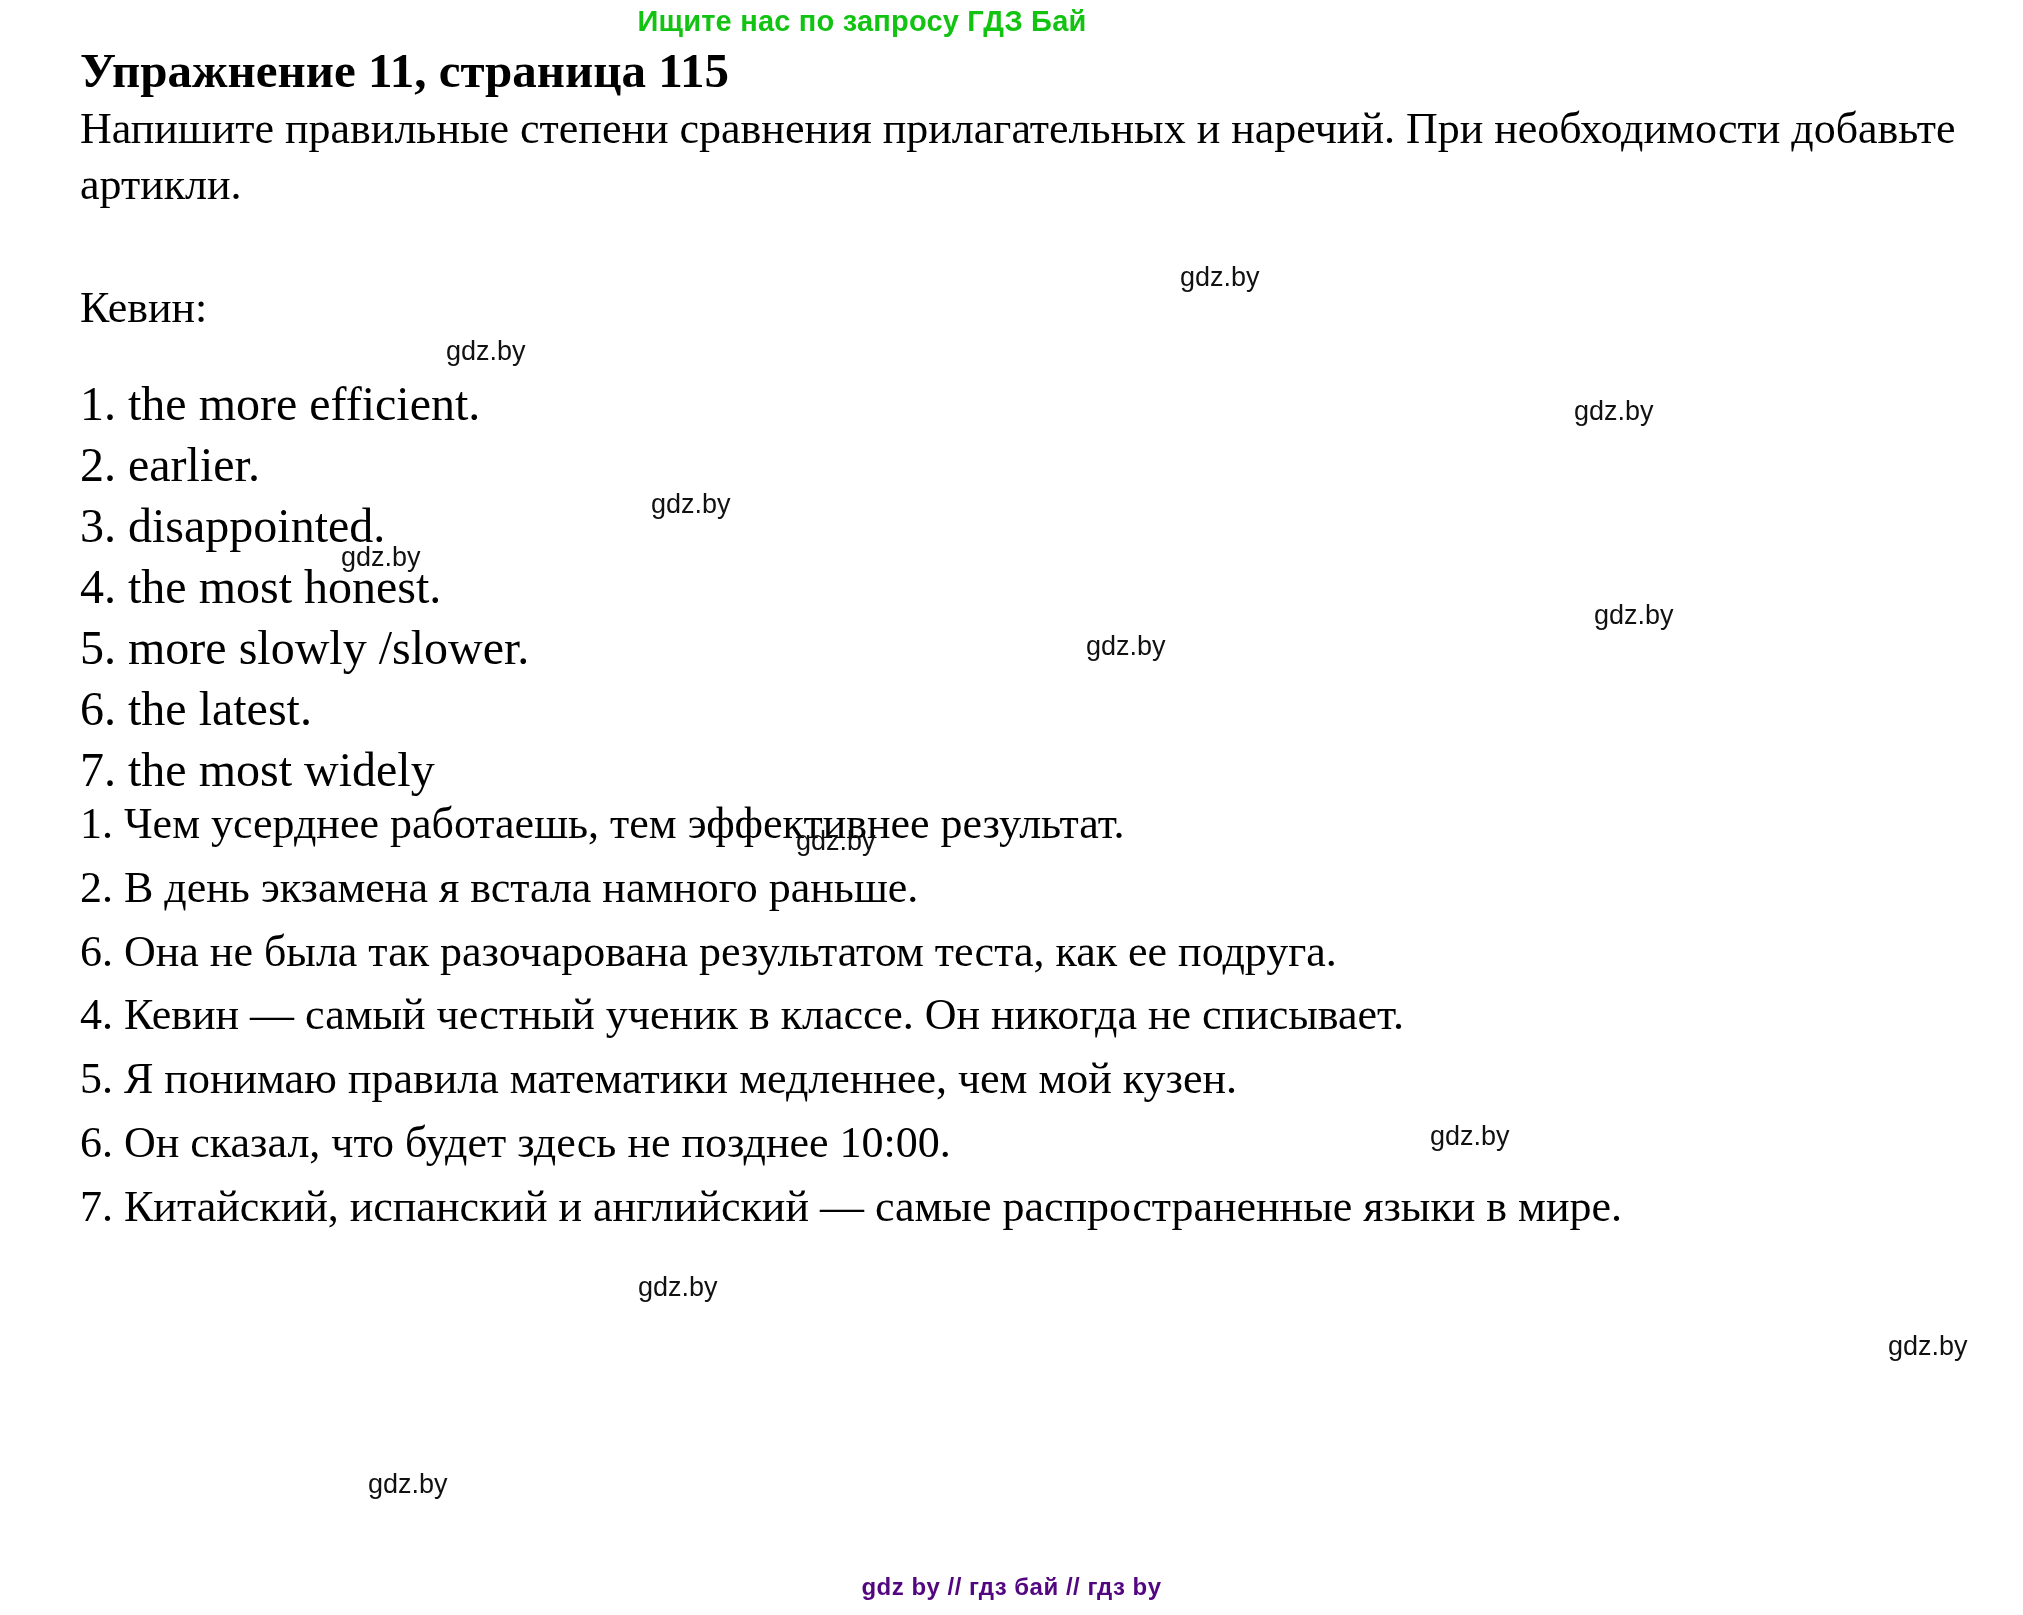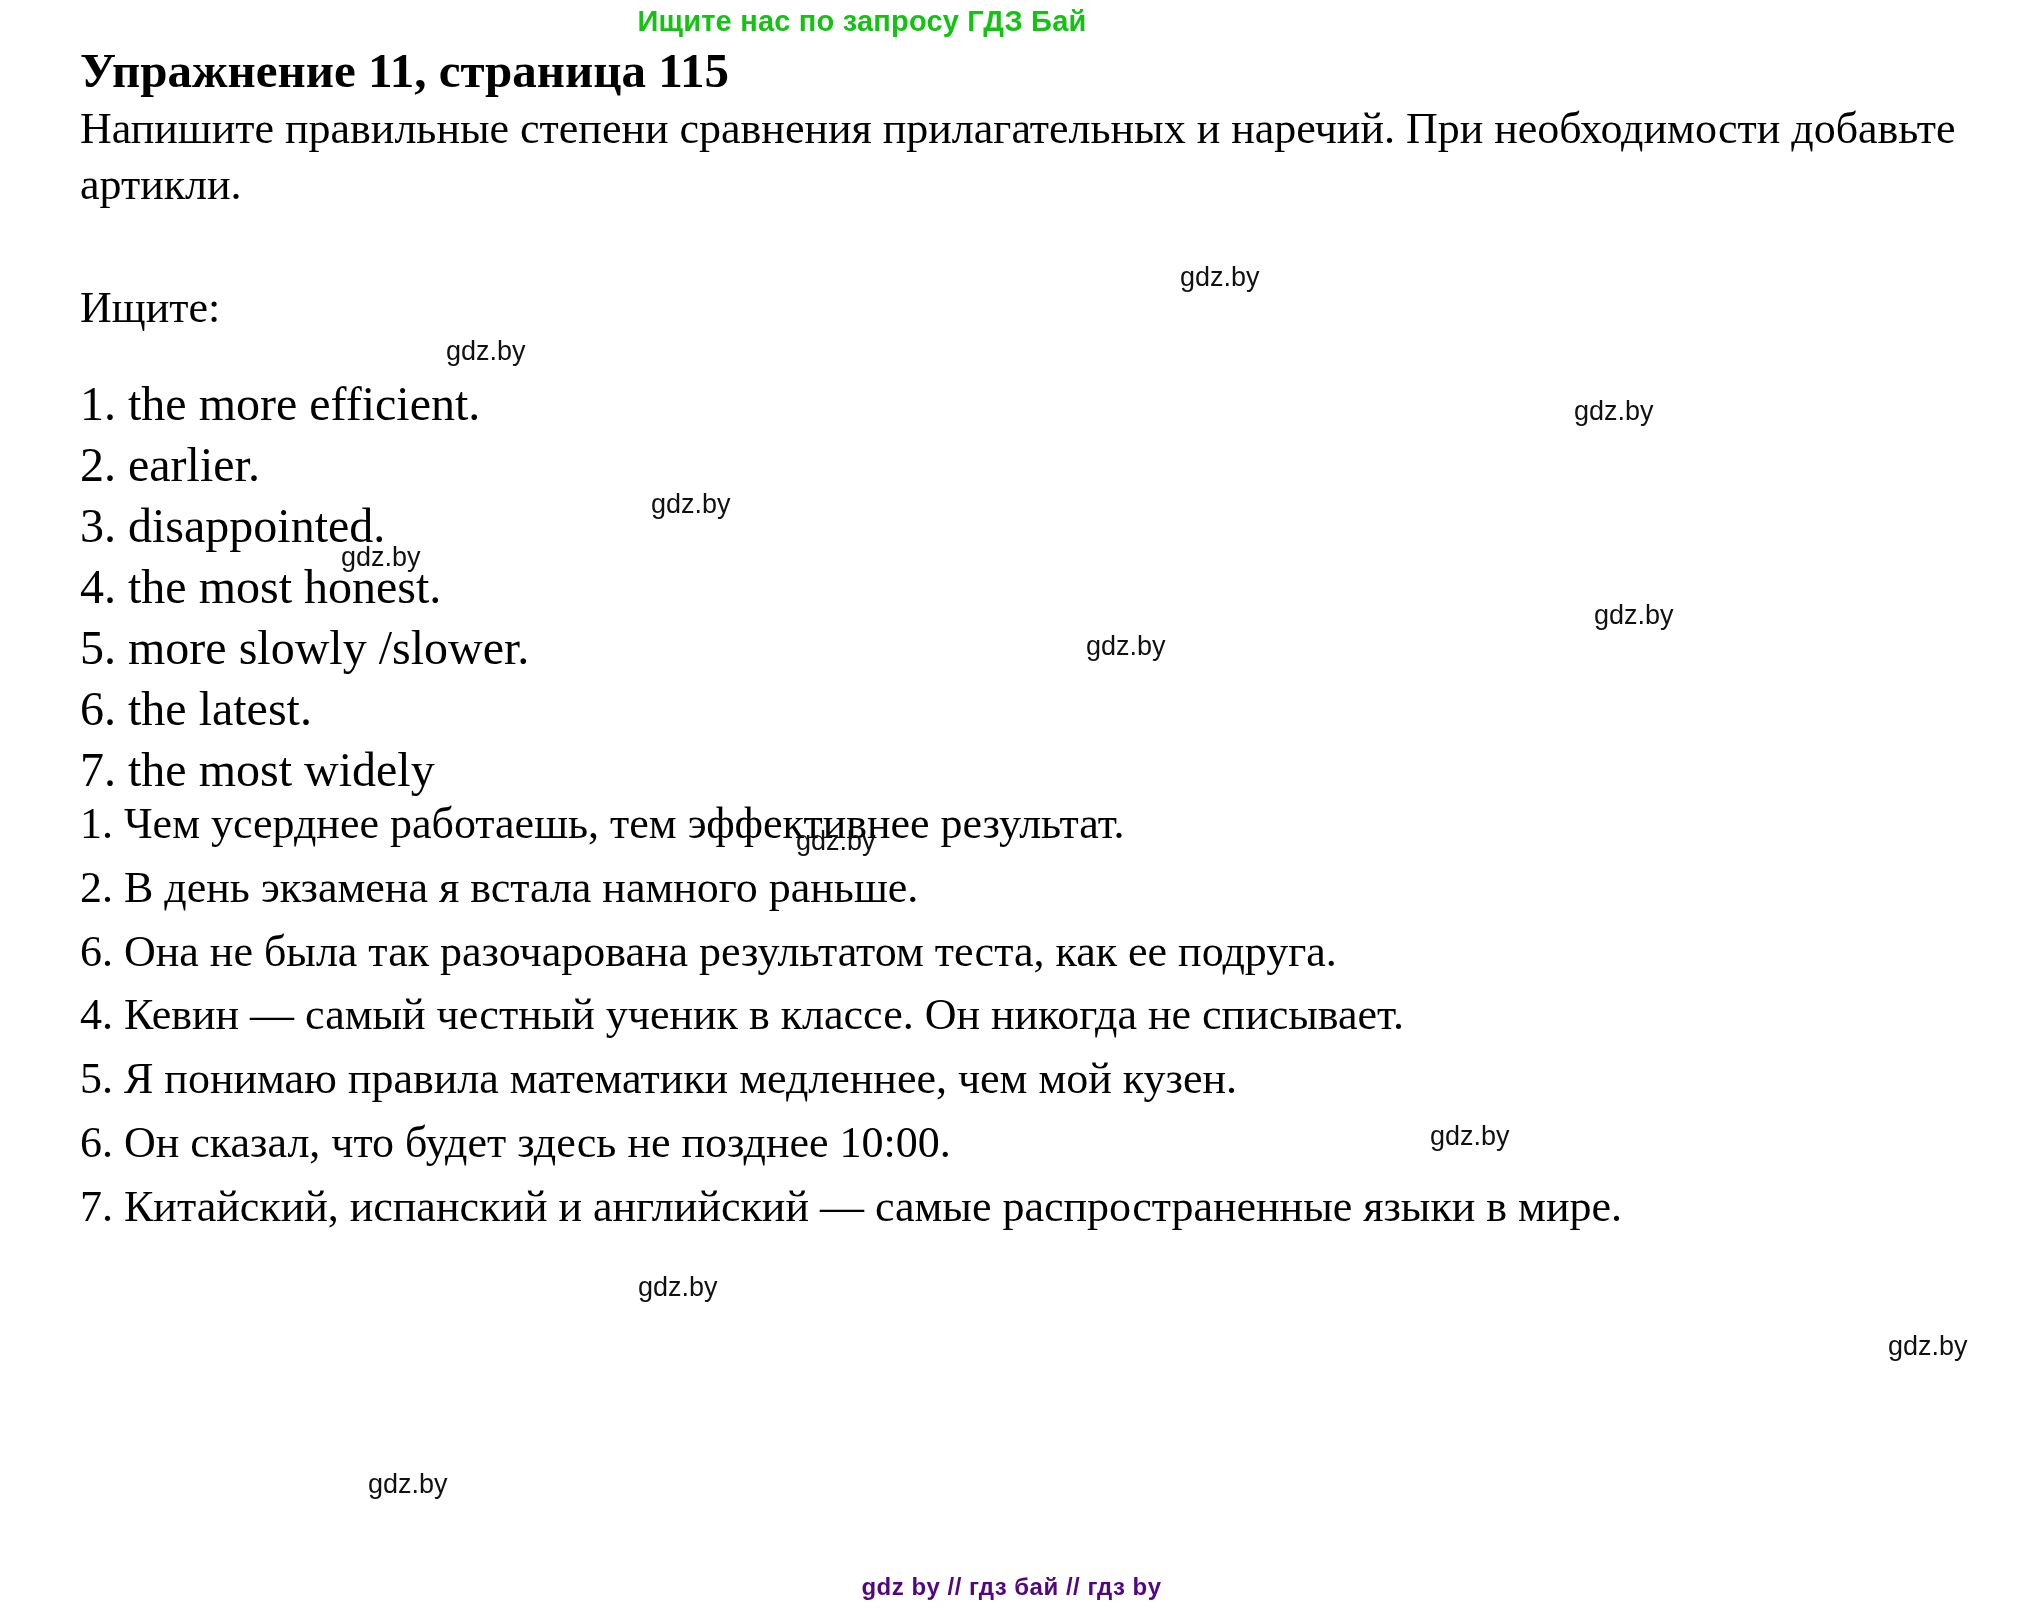--- a/index.html
+++ b/index.html
@@ -134,21 +134,21 @@
 <div class="promo-banner">
   <span class="promo-text" style="color: rgb(18, 195, 18);">Ищите нас по запросу ГДЗ Бай</span>
 </div>
 
 <div class="sheet">
 
   <h1 class="exercise-title">Упражнение 11, страница 115</h1>
 
   <p class="task-instruction">Напишите правильные степени сравнения прилагательных и наречий. При необходимости добавьте артикли.</p>
 
-  <p class="answer-label">Ищите:</p>
+  <p class="answer-label">Кевин:</p>
 
   <ul class="answer-list">
     <li>1. the more efficient.</li>
     <li>2. earlier.</li>
     <li>3. disappointed.</li>
     <li>4. the most honest.</li>
     <li>5. more slowly /slower.</li>
     <li>6. the latest.</li>
     <li>7. the most widely</li>
   </ul>

